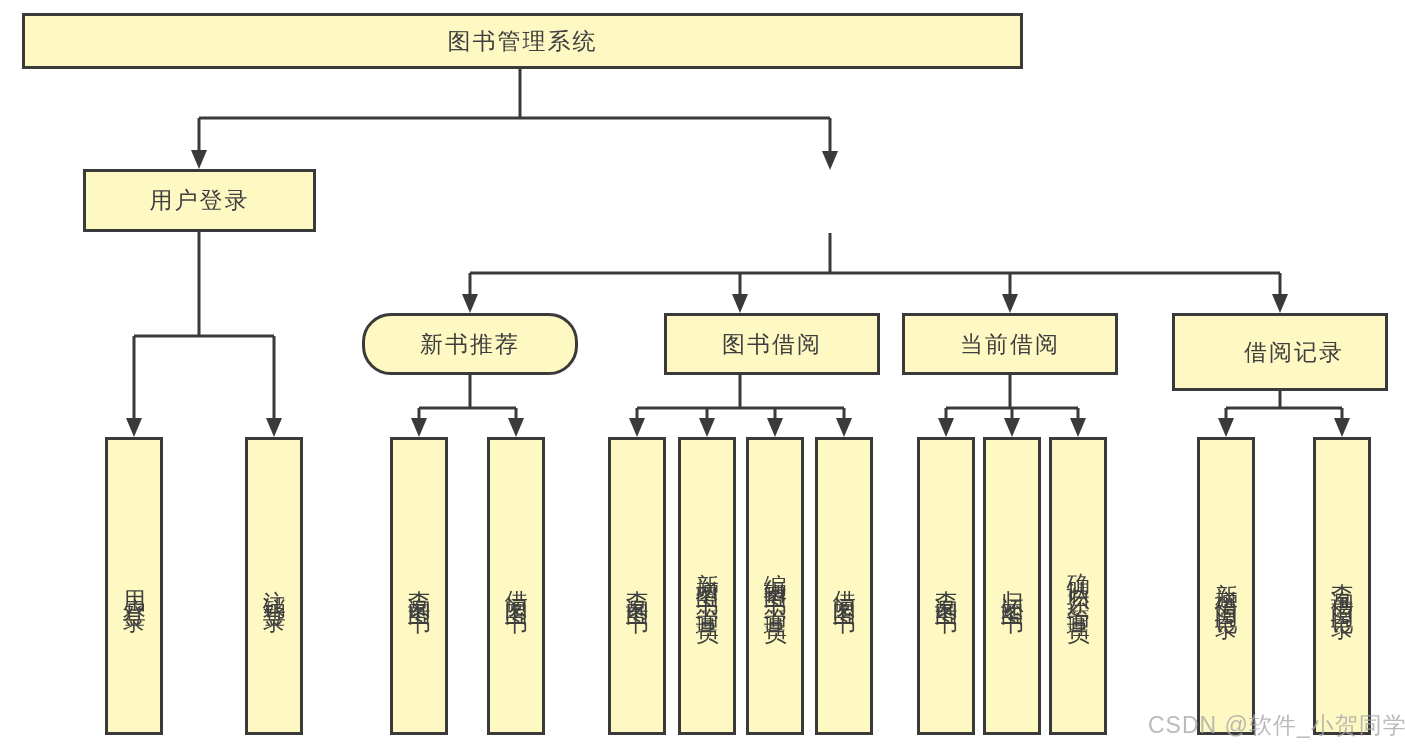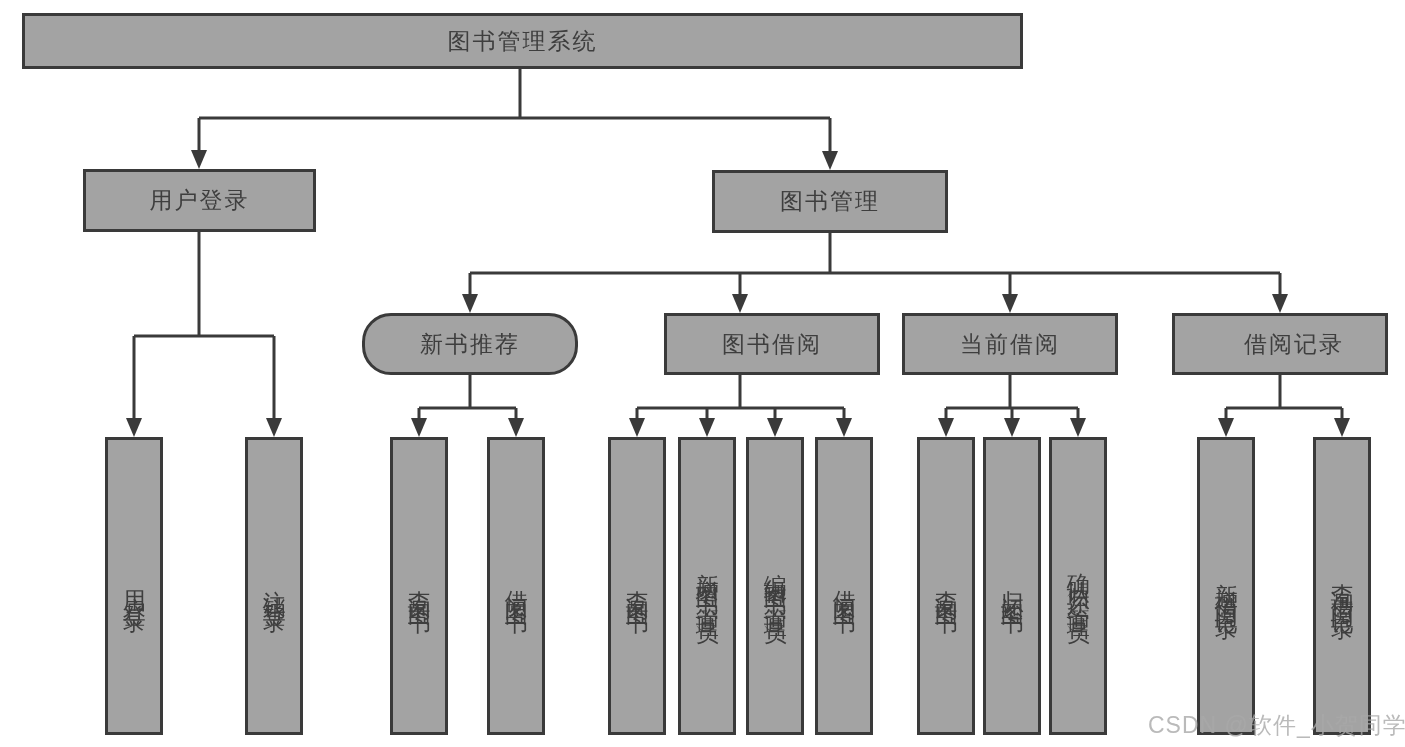--- a/index.html
+++ b/index.html
@@ -2,21 +2,21 @@
 <html><head>
 <meta charset="utf-8">
 <style>
   html,body{margin:0;padding:0;background:#ffffff;}
   .stage{
     position:relative;width:1405px;height:747px;background:#ffffff;
     font-family:"Liberation Sans", sans-serif;overflow:hidden;
   }
   .connector-layer{position:absolute;left:0;top:0;width:1405px;height:747px;}
   .node{
-    position:absolute;box-sizing:border-box;background:#a3a3a3;
+    position:absolute;box-sizing:border-box;background:#fef9c3;
     border:3px solid #3a3a3a;display:flex;align-items:center;justify-content:center;
     color:#3e3e3e;font-size:23px;letter-spacing:2px;white-space:nowrap;
   }
   .vnode{letter-spacing:0;}
   .vnode .vtext{
     writing-mode:vertical-lr;text-orientation:mixed;
     letter-spacing:7px;line-height:1.1;white-space:normal;
   }
   .watermark{
     position:absolute;left:1148px;top:710px;z-index:4;
@@ -71,34 +71,31 @@
     </g>
   </svg>
 
   <div class="node" style="left:22px;top:13px;width:1001px;height:56px;">
     <span>图书管理系统</span>
   </div>
 
   <div class="node" style="left:83px;top:169px;width:233px;height:63px;">
     <span>用户登录</span>
   </div>
-  <div class="node" style="left:712px;top:170px;width:236px;height:63px;">
-    <span>图书管理</span>
-  </div>
 
   <div class="node" style="left:362px;top:313px;width:216px;height:62px;border-radius:29px;">
     <span>新书推荐</span>
   </div>
   <div class="node" style="left:632px;top:313px;width:216px;height:62px;margin-left:32px;">
     <span>图书借阅</span>
   </div>
   <div class="node" style="left:902px;top:313px;width:216px;height:62px;">
     <span>当前借阅</span>
   </div>
-  <div class="node" style="left:1172px;top:313px;width:216px;height:62px;padding-left:28px;">
+  <div class="node" style="left:1172px;top:313px;width:216px;height:78px;padding-left:28px;">
     <span>借阅记录</span>
   </div>
 
   <div class="node vnode" style="left:105px;top:437px;width:58px;height:298px;">
     <span class="vtext">用户登录</span>
   </div>
   <div class="node vnode" style="left:245px;top:437px;width:58px;height:298px;">
     <span class="vtext">注销登录</span>
   </div>
 

